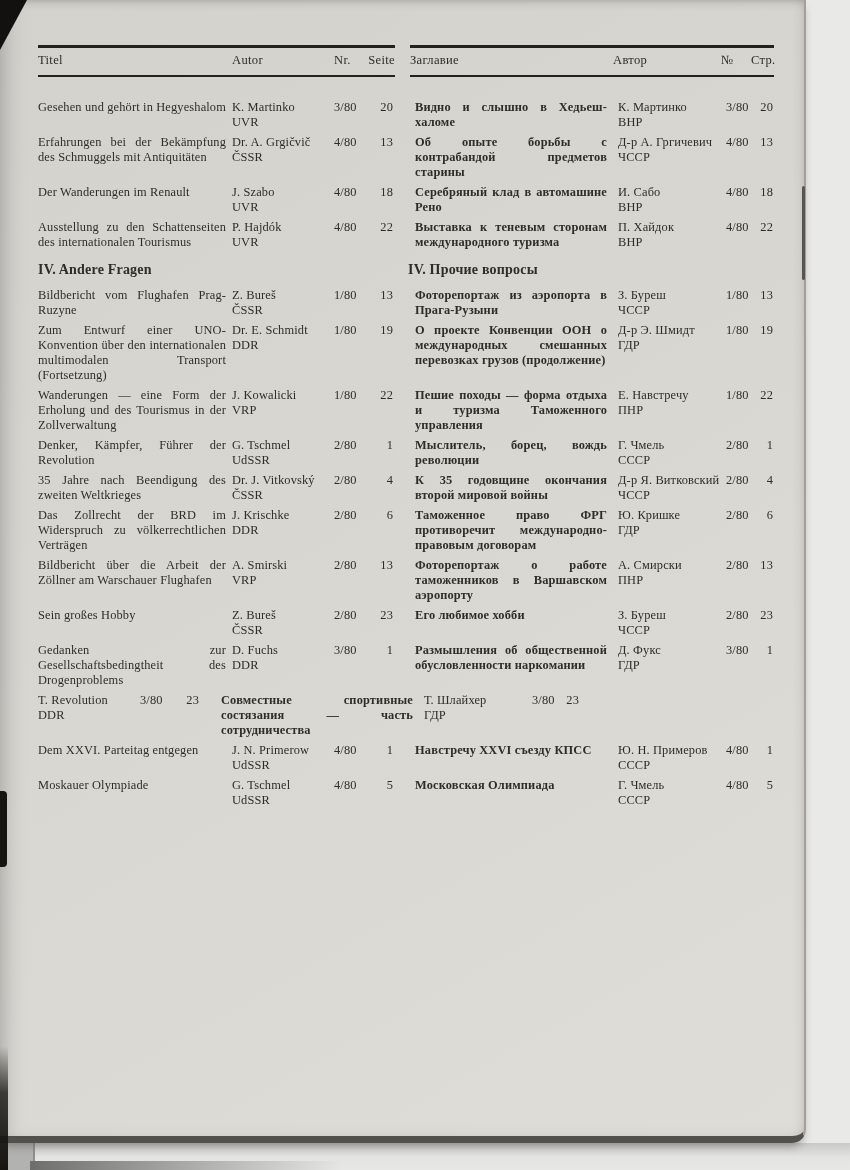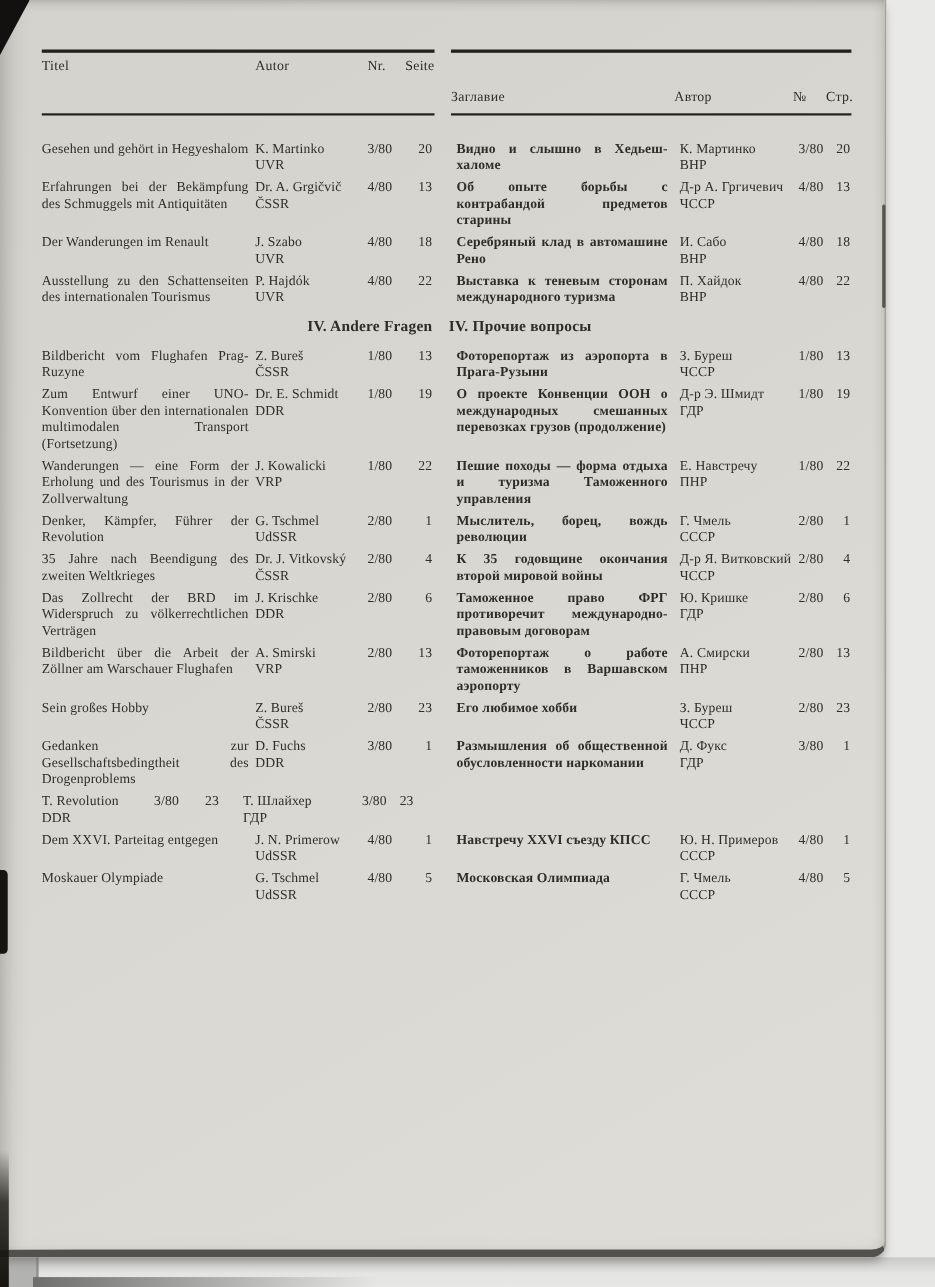--- a/index.html
+++ b/index.html
@@ -49,37 +49,37 @@
     padding:5px 0 7px 0;display:flex;align-items:baseline;}
   .thead-left{width:357px;margin-right:15px;}
   .thead-right{width:364px;}
   .hL-title{width:194px;}
   .hL-author{width:98px;}
   .hL-nr{width:34px;padding-left:4px;box-sizing:border-box;}
   .hL-page{width:31px;text-align:right;}
   .hR-title{width:203px;}
   .hR-author{width:106px;}
   .hR-nr{width:32px;padding-left:2px;box-sizing:border-box;}
-  .hR-page{width:23px;text-align:right;margin-top:28px;}
+  .hR-page{width:23px;text-align:right;}
 
   
   .rows{margin:23px 0 0 38px;font-size:12.4px;line-height:15px;letter-spacing:.15px;}
   .row{display:flex;align-items:flex-start;margin-bottom:5px;}
   .c{box-sizing:border-box;}
   .lt{width:194px;text-align:justify;padding-right:6px;}
   .la{width:98px;white-space:pre-line;}
   .ln{width:34px;padding-left:4px;}
   .lp{width:29px;text-align:right;}
   .gap{width:15px;}
   .rt{width:196px;text-align:justify;padding-right:4px;margin-left:7px;font-weight:bold;}
   .ra{width:106px;white-space:pre-line;margin-left:7px;}
   .rn{width:32px;padding-left:2px;}
   .rp{width:17px;text-align:right;}
 
-  .section-row{margin:12px 0 11px 0;text-align:right;}
+  .section-row{margin:12px 0 11px 0;}
   .sec{font-weight:bold;font-size:14px;letter-spacing:.2px;}
   .sec-de{width:355px;margin-right:15px;}
 </style>
 </head>
 <body>
 
 <div class="stage">
 
   <div class="under-page"></div>
   <div class="under-page-left"></div>
@@ -280,20 +280,21 @@
 ГДР</div>
             <div class="c rn">3/80</div>
             <div class="c rp">1</div>
           </div>
           <div class="row">
             <div class="c la">T. Revolution
 DDR</div>
             <div class="c ln">3/80</div>
             <div class="c lp">23</div>
             <div class="c gap"></div>
+            <div class="c rt">Совместные спортивные состязания — часть сотрудничества</div>
             <div class="c ra">Т. Шлайхер
 ГДР</div>
             <div class="c rn">3/80</div>
             <div class="c rp">23</div>
           </div>
           <div class="row">
             <div class="c lt">Dem XXVI. Parteitag entgegen</div>
             <div class="c la">J. N. Primerow
 UdSSR</div>
             <div class="c ln">4/80</div>

